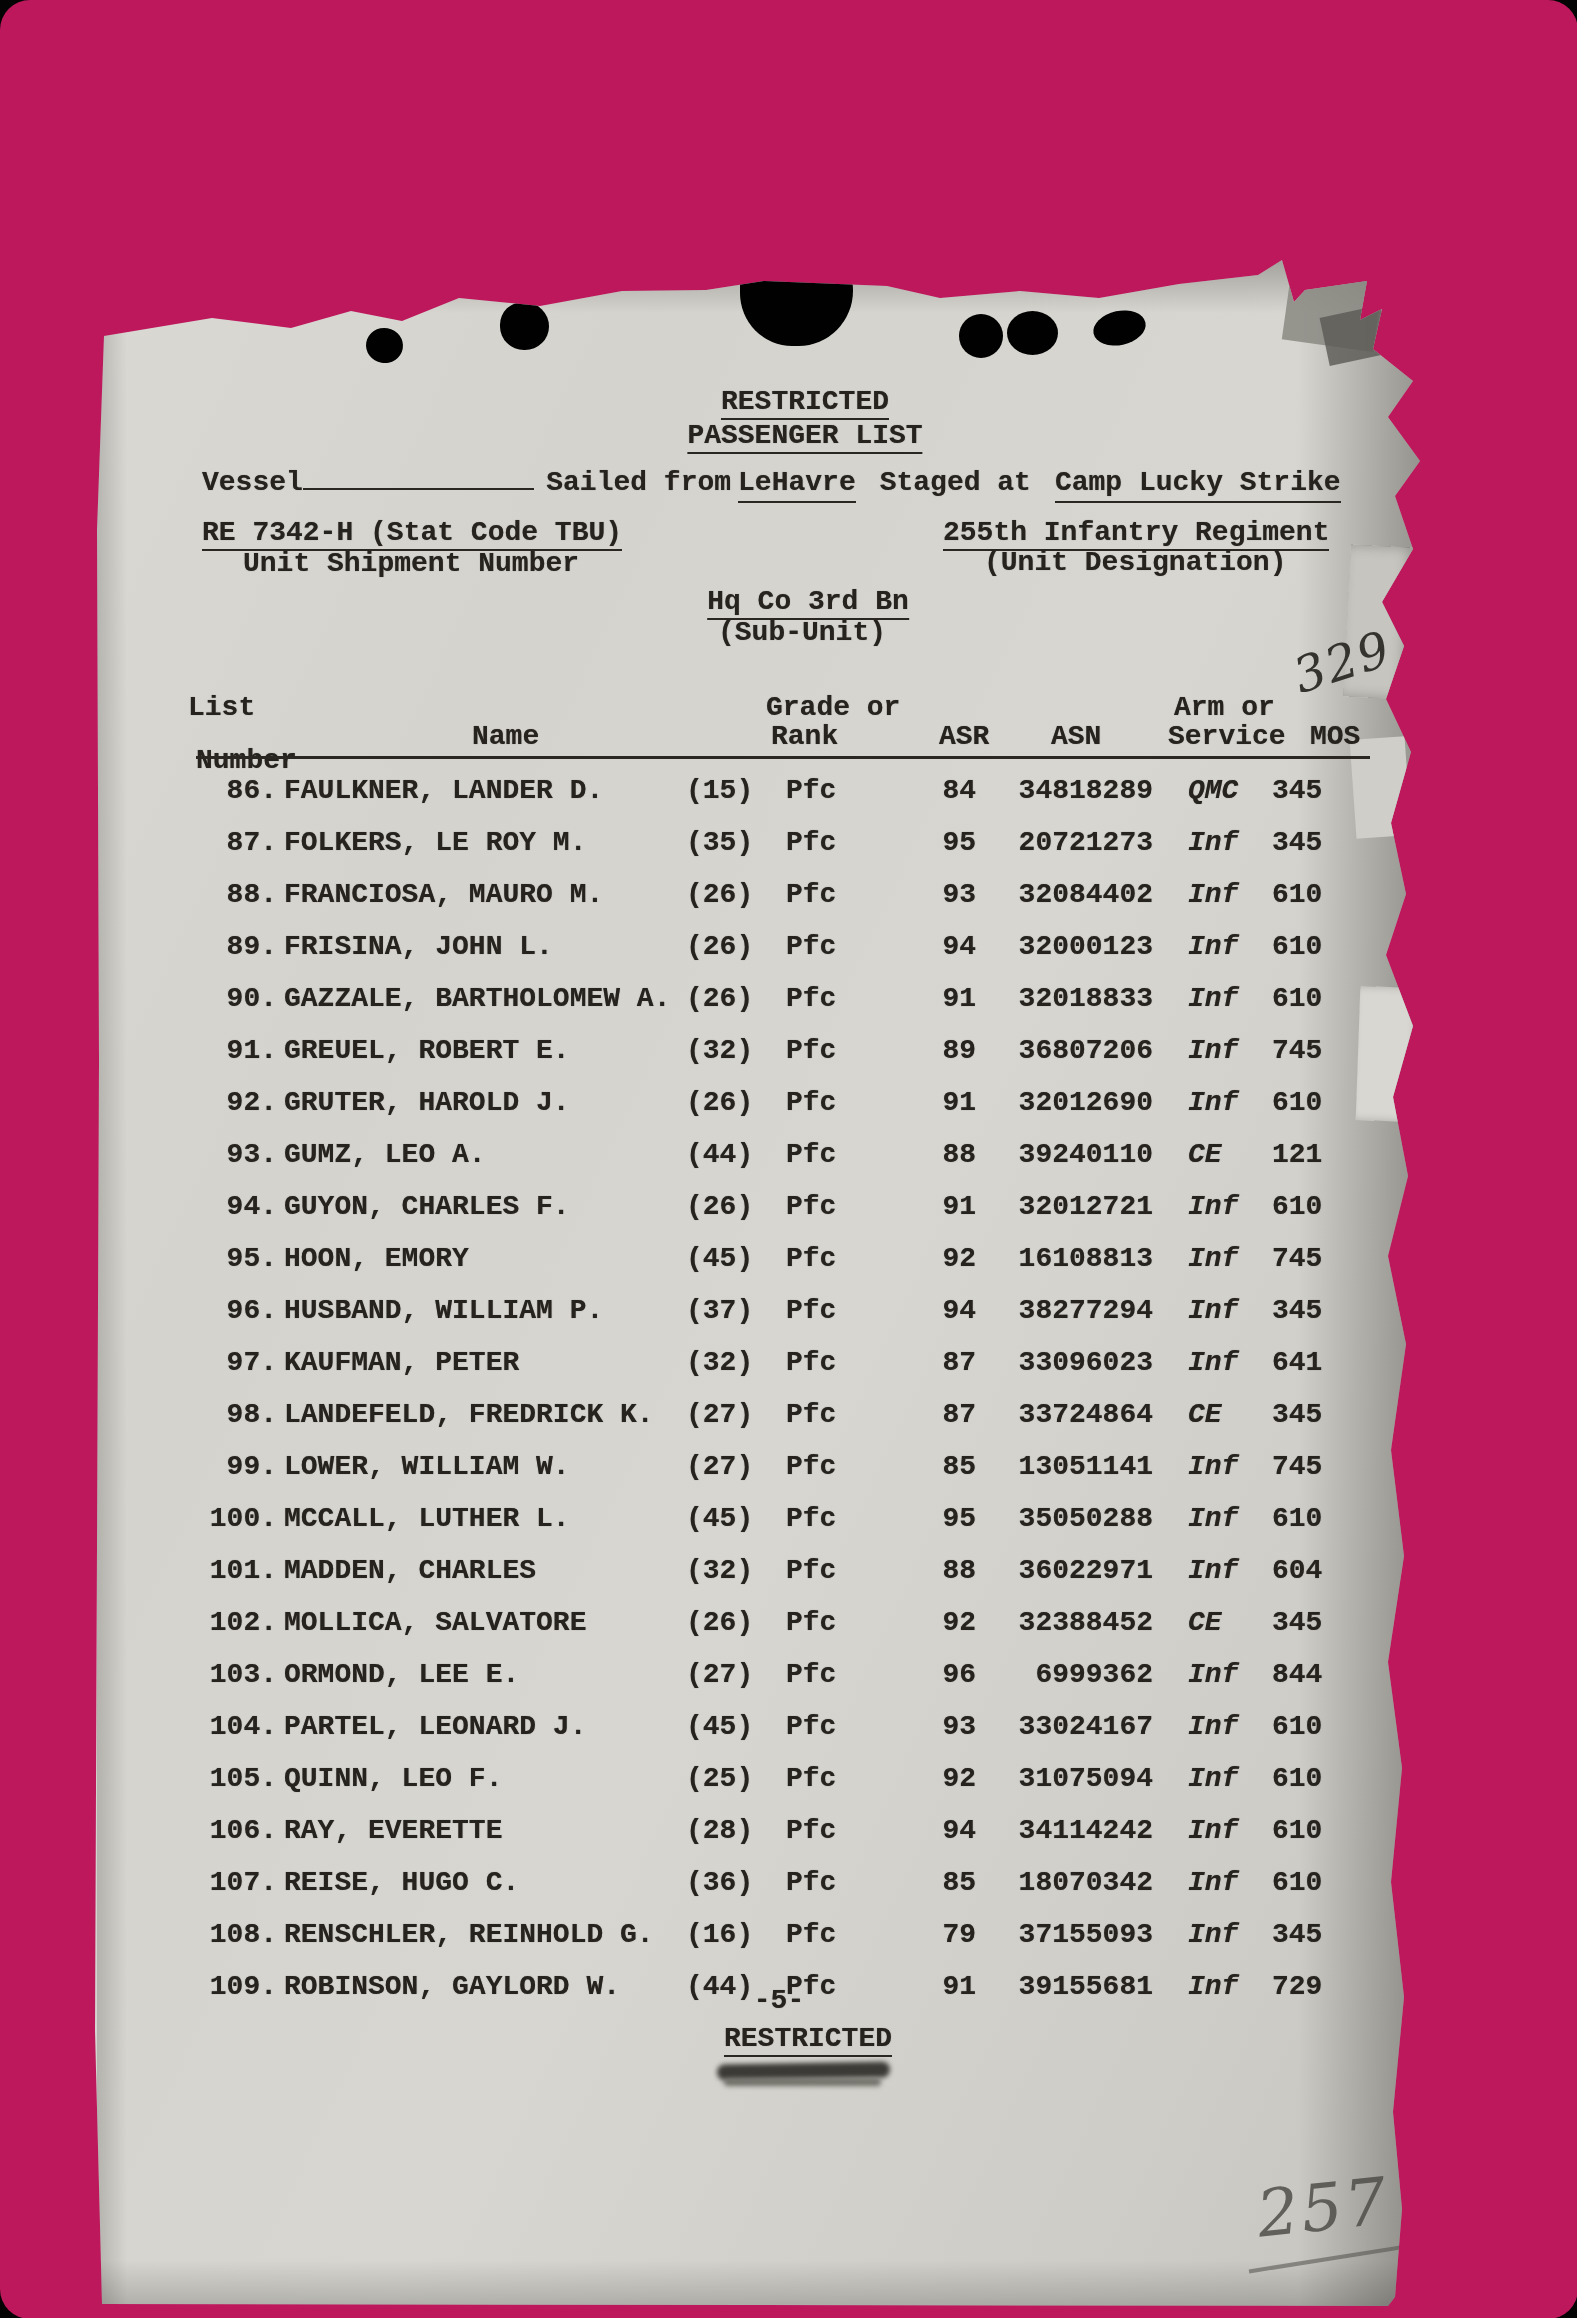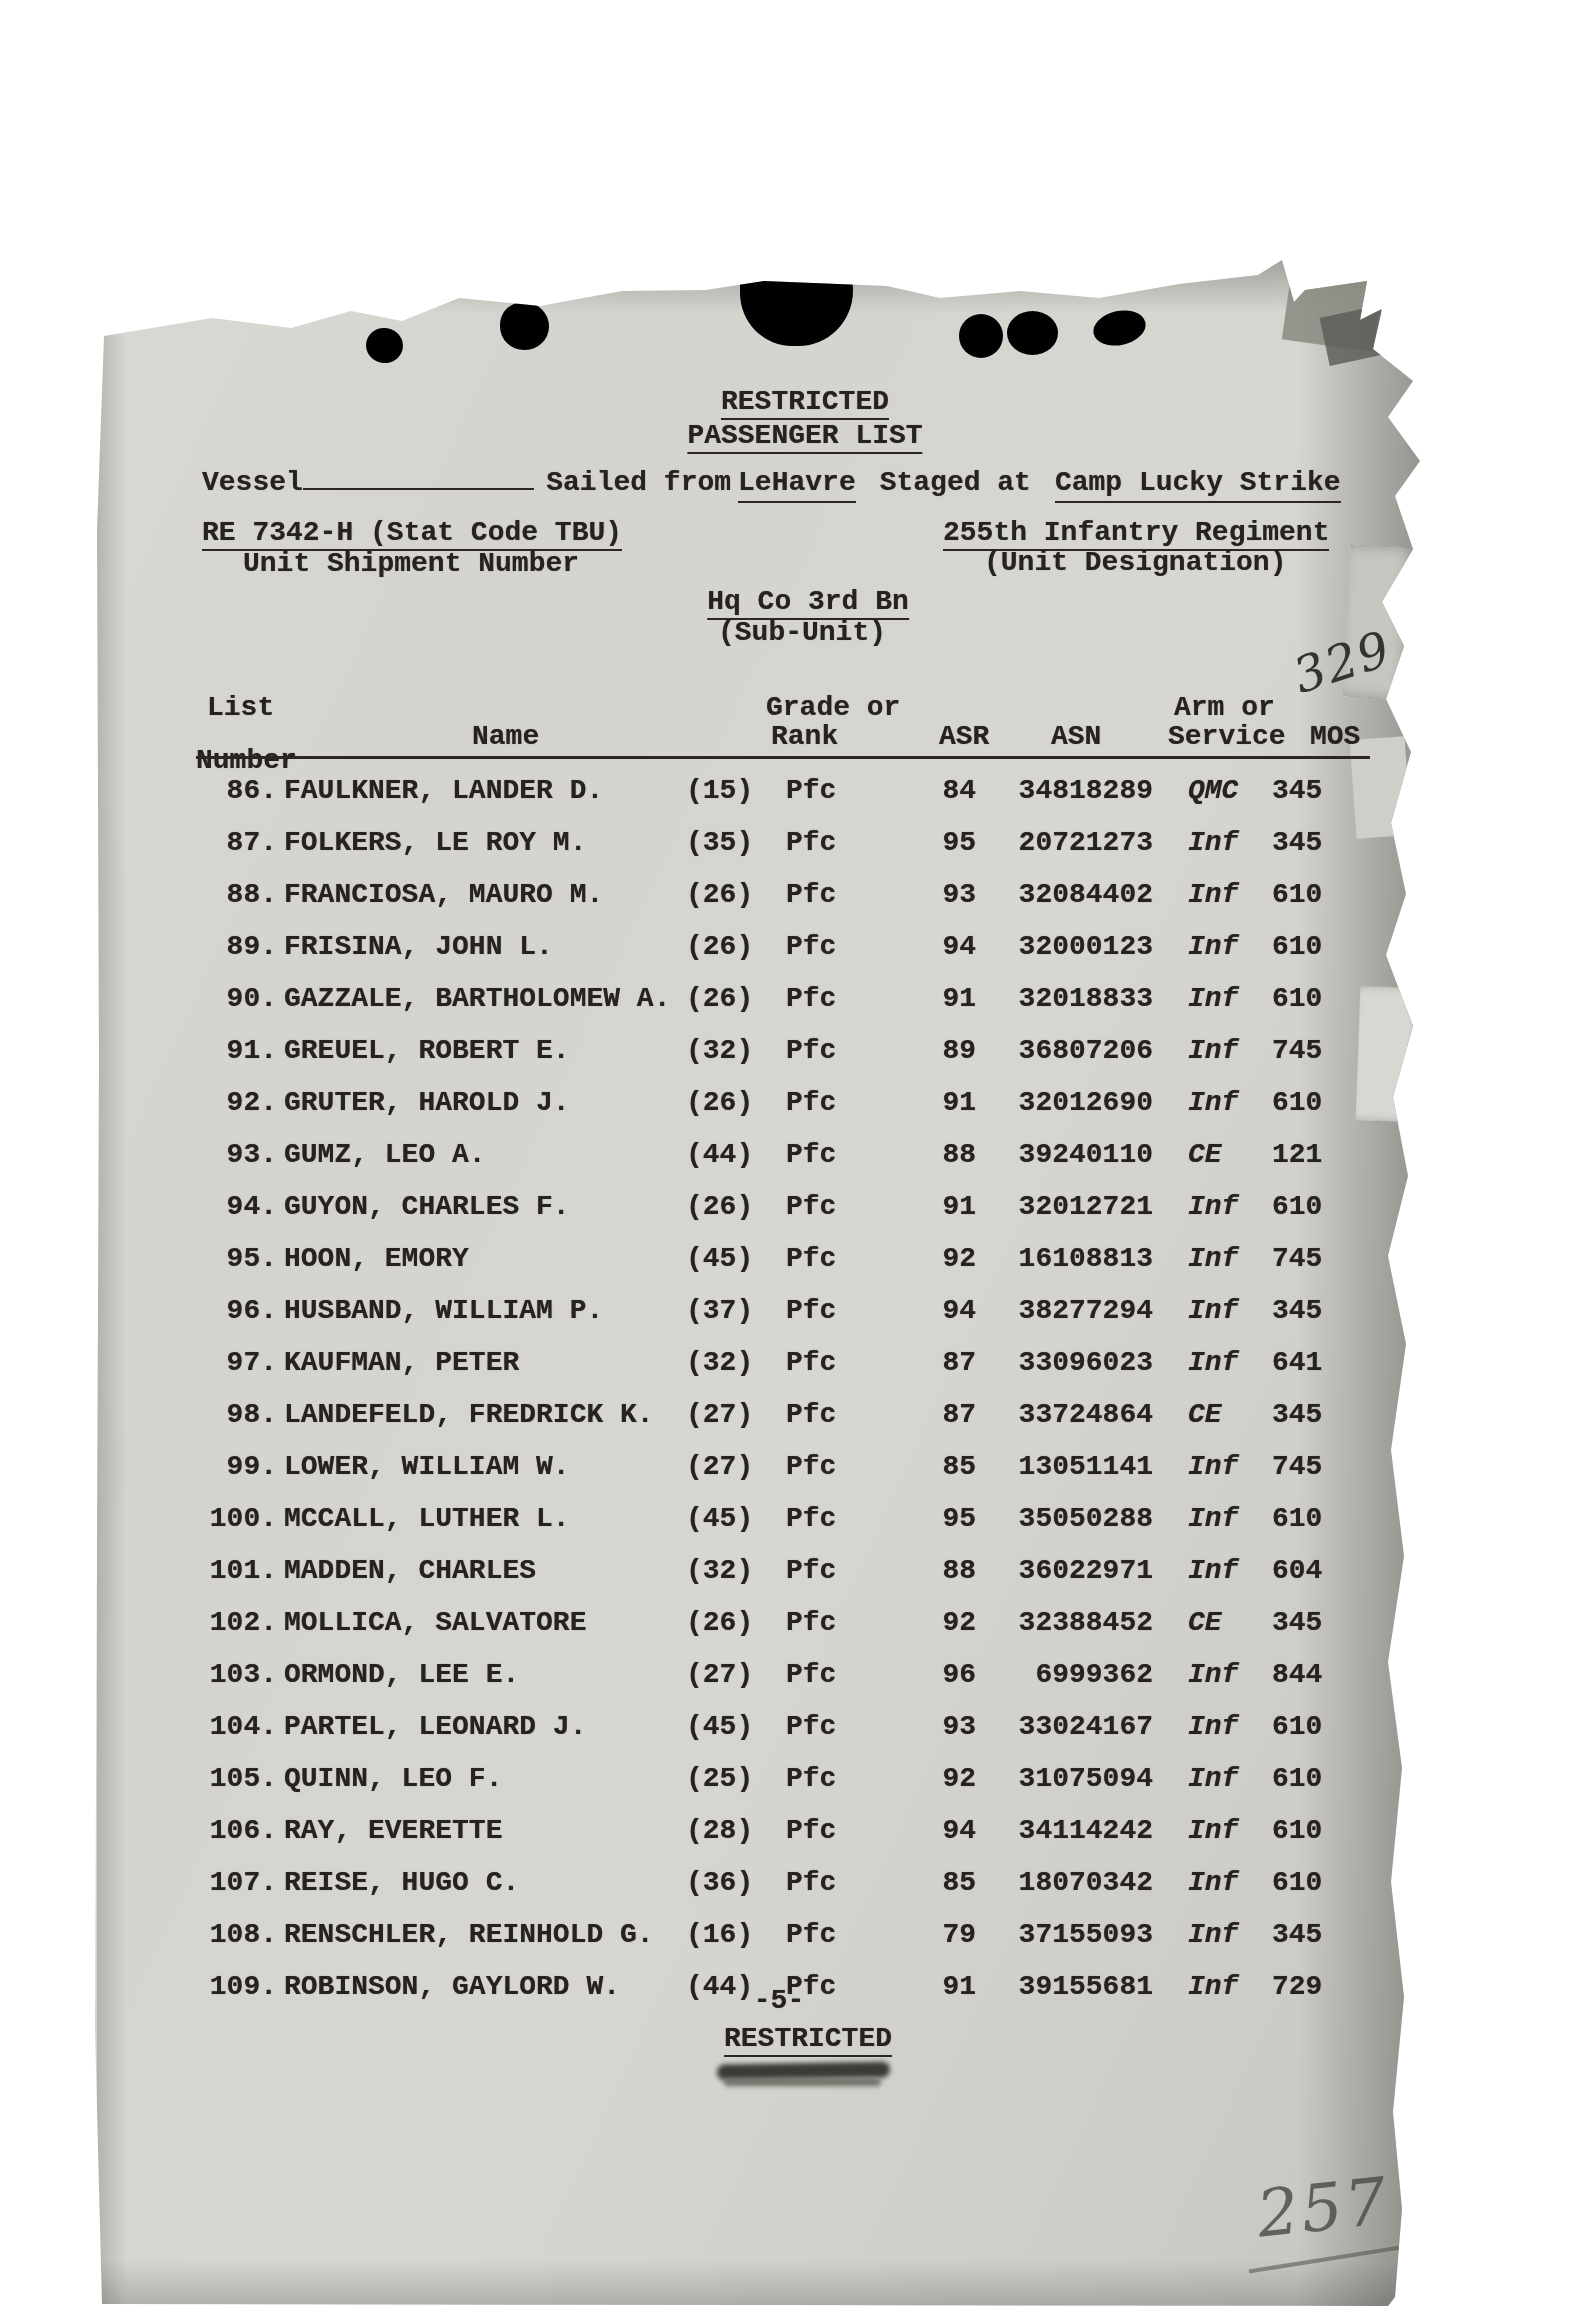--- a/index.html
+++ b/index.html
@@ -2,21 +2,21 @@
 <html style="font-size:14px"><head>
 <meta charset="utf-8">
 <style>
   html,body { margin:0; padding:0; }
   body {
     width:1578px; height:2319px;
     background:#040404;
     overflow:hidden;
     font-family:"Liberation Mono","DejaVu Sans Mono",monospace;
   }
-  .canvas { position:absolute; left:0; top:0; width:1578px; height:2319px; background:#ffffff; }
+  .canvas { position:absolute; left:0; top:0; width:1578px; height:2319px; background:#be185d;border-radius:30px; }
 
   
   .paper {
     position:absolute; inset:0;
     background:linear-gradient(115deg,#dbdad5 0%,#d4d3cd 30%,#d7d6d0 55%,#cdccc6 82%,#c1c0ba 100%);
     clip-path:polygon(
       104px 336px, 212px 318px, 291px 328px, 351px 311px, 402px 321px, 459px 298px,
       540px 306px, 622px 291px, 706px 290px, 764px 281px, 887px 286px, 940px 298px,
       1020px 291px, 1099px 298px, 1179px 284px, 1258px 275px, 1282px 260px, 1294px 302px,
       1305px 290px, 1367px 281px, 1360px 320px, 1382px 309px, 1373px 349px, 1413px 381px,
@@ -147,21 +147,21 @@
       <span class="u">255th Infantry Regiment</span>
     </div>
     <div class="tw" style="left:243px; top:547px;">Unit Shipment Number</div>
     <div class="tw" style="left:984px; top:546px;">(Unit Designation)</div>
 
     <div class="tw center" style="left:808px; top:585px;">
       <span class="u">Hq Co 3rd Bn</span>
     </div>
     <div class="tw center" style="left:802px; top:616px;">(Sub-Unit)</div>
 
-    <div class="tw" style="left:207px;  top:691px;">List</div>
+    <div class="tw" style="left:188px;  top:691px;">List</div>
     <div class="tw" style="left:766px;  top:691px;">Grade or</div>
     <div class="tw" style="left:1174px; top:691px;">Arm or</div>
 
     <div class="tw" style="left:196px;  top:720px;margin-top:24px;">Number</div>
     <div class="tw" style="left:472px;  top:720px;">Name</div>
     <div class="tw" style="left:771px;  top:720px;">Rank</div>
     <div class="tw" style="left:939px; top:720px;">ASR</div>
     <div class="tw" style="left:1051px; top:720px;">ASN</div>
     <div class="tw" style="left:1168px; top:720px;">Service</div>
     <div class="tw" style="left:1310px; top:720px;">MOS</div>

